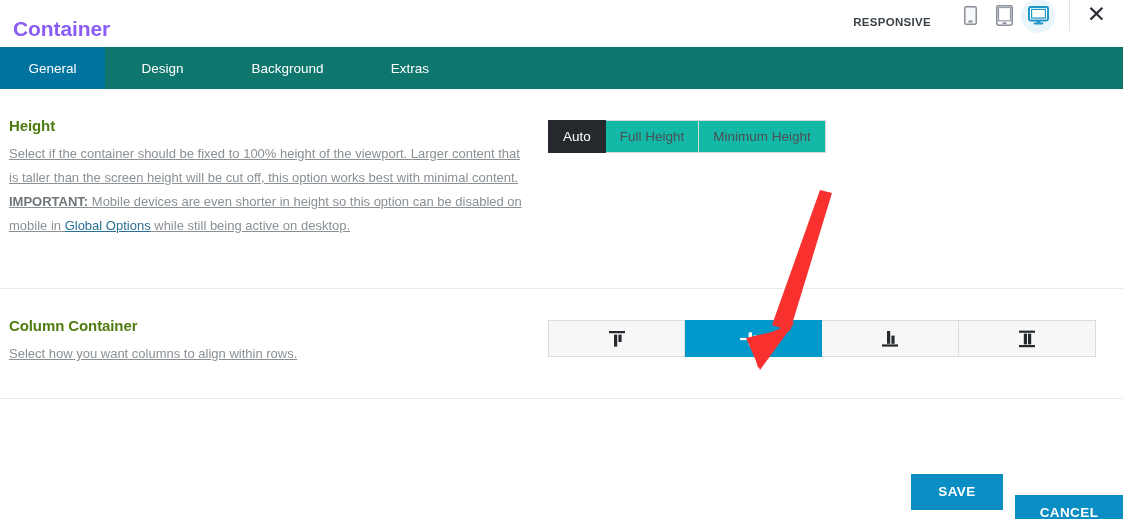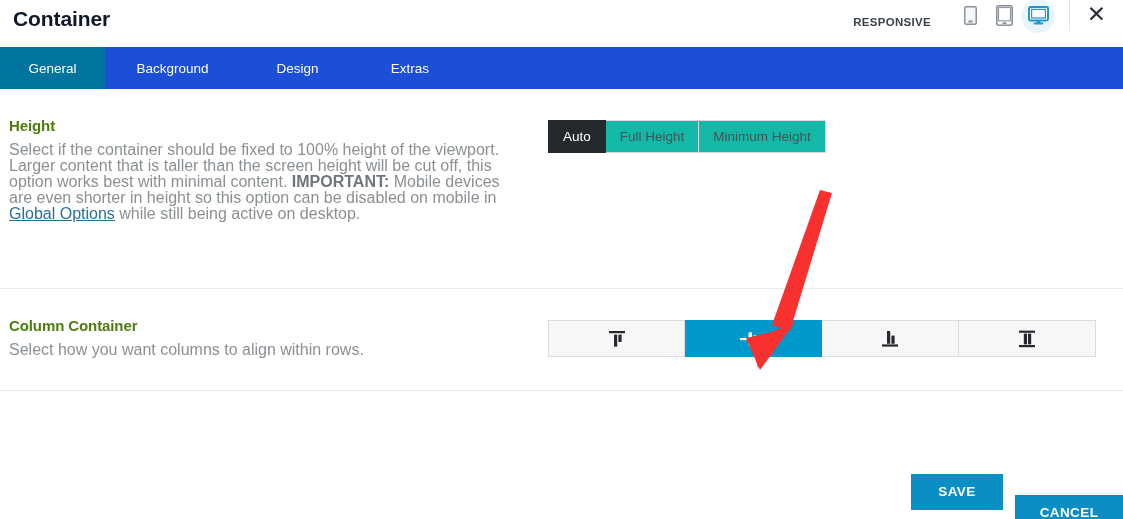--- a/index.html
+++ b/index.html
@@ -18,22 +18,22 @@
   .header {
     position: relative;
     height: 47px;
     background: #ffffff;
     display: flex;
     align-items: flex-start;
   }
   .modal-title {
     font-size: 21px;
     font-weight: bold;
-    color: #0f172a;
-    padding: 4px 0 0 13px;
+    color: #8b5cf6;
+    padding: 14px 0 0 13px;
     line-height: 30px;
     letter-spacing: -0.1px;
   }
   .header-right {
     position: absolute;
     right: 0;
     top: 0;
     height: 47px;
     display: flex;
     align-items: flex-start;
@@ -78,21 +78,21 @@
     font-size: 23px;
     line-height: 20px;
     color: #2b2f35;
     font-family: "DejaVu Sans", sans-serif;
     font-weight: 400;
   }
 
   
   .tabbar {
     height: 42px;
-    background: #1d4ed8;
+    background: #0f766e;
     display: flex;
     align-items: stretch;
     position: relative;
   }
   .tab {
     display: flex;
     align-items: center;
     justify-content: center;
     color: #ffffff;
     font-size: 13.5px;
@@ -130,24 +130,25 @@
   }
   .row-right { flex: 1; padding-top: 3px; }
   .field-title {
     font-size: 15px;
     font-weight: bold;
     color: #4d7c0f;
     margin: 0 0 8px 0;
     letter-spacing: -0.1px;
   }
   .field-desc {
-    font-size: 16px;
-    line-height: 16px;
+    font-size: 13px;
+    line-height: 24px;
     color: #8b9094;
     margin: 0;
+    text-decoration: underline;
   }
   .field-desc b { color: #6f7579; font-weight: bold; }
   .field-desc a {
     color: #2a6f96;
     text-decoration: underline;
   }
 
   
   .btn-group { display: flex; }
   .hbtn {
@@ -259,25 +260,25 @@
     <div class="close-wrap">
       <span class="close-x">✕</span>
     </div>
   </div>
 </div>
 
 <div class="tabbar">
   <div class="tab tab-general">
     <span>General</span>
   </div>
+  <div class="tab tab-design">
+    <span>Design</span>
+  </div>
   <div class="tab tab-background">
     <span>Background</span>
-  </div>
-  <div class="tab tab-design">
-    <span>Design</span>
   </div>
   <div class="tab tab-extras">
     <span>Extras</span>
   </div>
   <div class="tab-arrow"></div>
 </div>
 
 <div class="content">
 
   <div class="row row-height">

